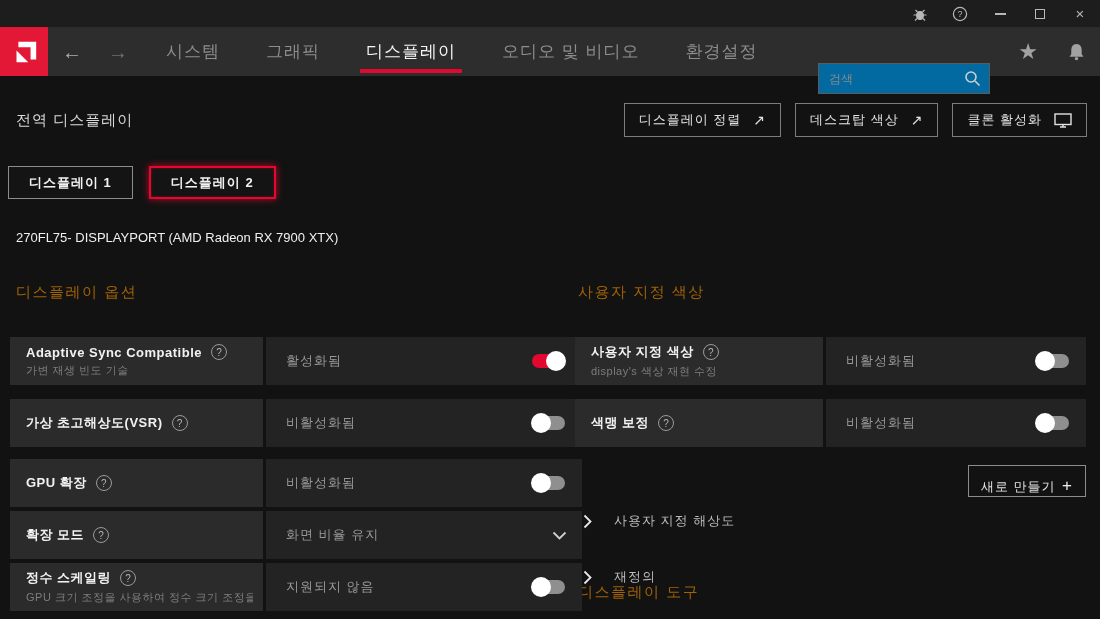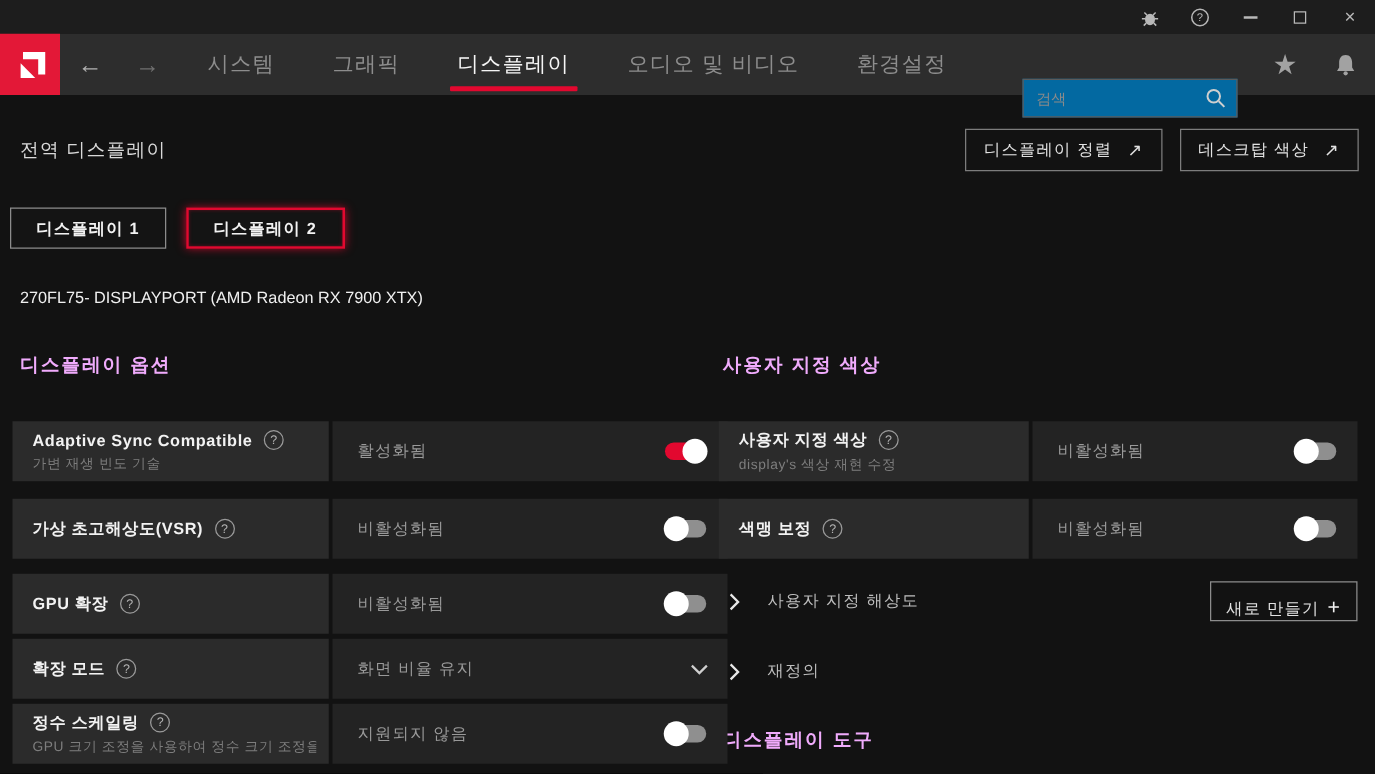--- a/index.html
+++ b/index.html
@@ -68,21 +68,21 @@
   .display-tabs { position:absolute; left:8px; top:166px; display:flex; gap:16px; }
   .disp-btn {
     height:33px; padding:0 20px; background:#141414; border:1px solid #8c8c8c;
     color:#f2f2f2; font-size:13px; font-weight:bold; letter-spacing:1px;
     display:flex; align-items:center; cursor:default;
   }
   .disp-btn.selected {
     border:2px solid #e2082f; box-shadow:0 0 7px rgba(226,8,47,.85), inset 0 0 3px rgba(226,8,47,.4);
   }
   .device-line { position:absolute; left:16px; top:230px; font-size:13px; color:#f0f0f0; }
-  .section-heading { position:absolute; font-size:15px; color:#f0abfc; letter-spacing:1.5px;font-weight:bold; }
+  .section-heading { position:absolute; font-size:15px; color:#a16207; letter-spacing:1.5px; }
   
   .row { position:absolute; height:48px; display:flex; }
   .row.colL { left:10px; width:572px; }
   .row.colR { left:575px; width:511px; }
   .cell-label {
     background:#2b2b2b; display:flex; flex-direction:column; justify-content:center;
     padding:0 10px 0 16px; margin-right:3px;
   }
   .colL .cell-label { width:253px; }
   .colR .cell-label { width:248px; }
@@ -98,21 +98,21 @@
   }
   .val { flex:1; font-size:13px; color:#999; letter-spacing:1px; }
   .toggle { position:relative; width:33px; height:14px; border-radius:7px; flex:0 0 auto; margin-right:2px; }
   .toggle.on  { background:#e2082f; }
   .toggle.off { background:#8f8f8f; }
   .toggle .knob { position:absolute; top:-3px; width:20px; height:20px; border-radius:50%; background:#fff; }
   .toggle.on .knob  { right:-1px; }
   .toggle.off .knob { left:-1px; }
   .dd-chevron { color:#cfcfcf; display:flex; align-items:center; }
   
-  .expander { position:absolute; display:flex; align-items:center; gap:22px; }
+  .expander { position:absolute; display:flex; align-items:center; gap:22px;margin-top:40px; }
   .exp-chevron { color:#e8e8e8; display:flex; align-items:center; }
   .exp-label { font-size:13px; color:#bdbdbd; letter-spacing:1px; }
   .new-btn {
     position:absolute; left:968px; top:465px; width:118px; height:32px;
     border:1px solid #8c8c8c; background:transparent; color:#e2e2e2; font-size:13px;
     display:flex; align-items:flex-end; justify-content:space-between; padding:0 12px;
     letter-spacing:1px; cursor:default;
   }
   .plus { font-size:17px; color:#f0f0f0; }
   svg { display:block; }
@@ -188,20 +188,29 @@
 
   <div class="actions">
     <div class="action-btn">
       <span>디스플레이 정렬</span>
       <span class="a-icon">↗</span>
     </div>
     <div class="action-btn">
       <span>데스크탑 색상</span>
       <span class="a-icon">↗</span>
     </div>
+    <div class="action-btn">
+      <span>클론 활성화</span>
+      <span class="a-icon">
+        <svg width="18" height="15" viewBox="0 0 18 15" fill="none" stroke="#e2e2e2" stroke-width="1.4">
+          <rect x="1" y="1" width="16" height="10.5"></rect>
+            <path d="M6 14 H12 M9 11.5 V14"></path>
+        </svg>
+      </span>
+    </div>
   </div>
 
   <div class="display-tabs">
     <div class="disp-btn">디스플레이 1</div>
     <div class="disp-btn selected">디스플레이 2</div>
   </div>
 
   <div class="device-line">270FL75- DISPLAYPORT (AMD Radeon RX 7900 XTX)</div>
 
   <div class="section-heading" style="left:16px; top:283px;">디스플레이 옵션</div>

